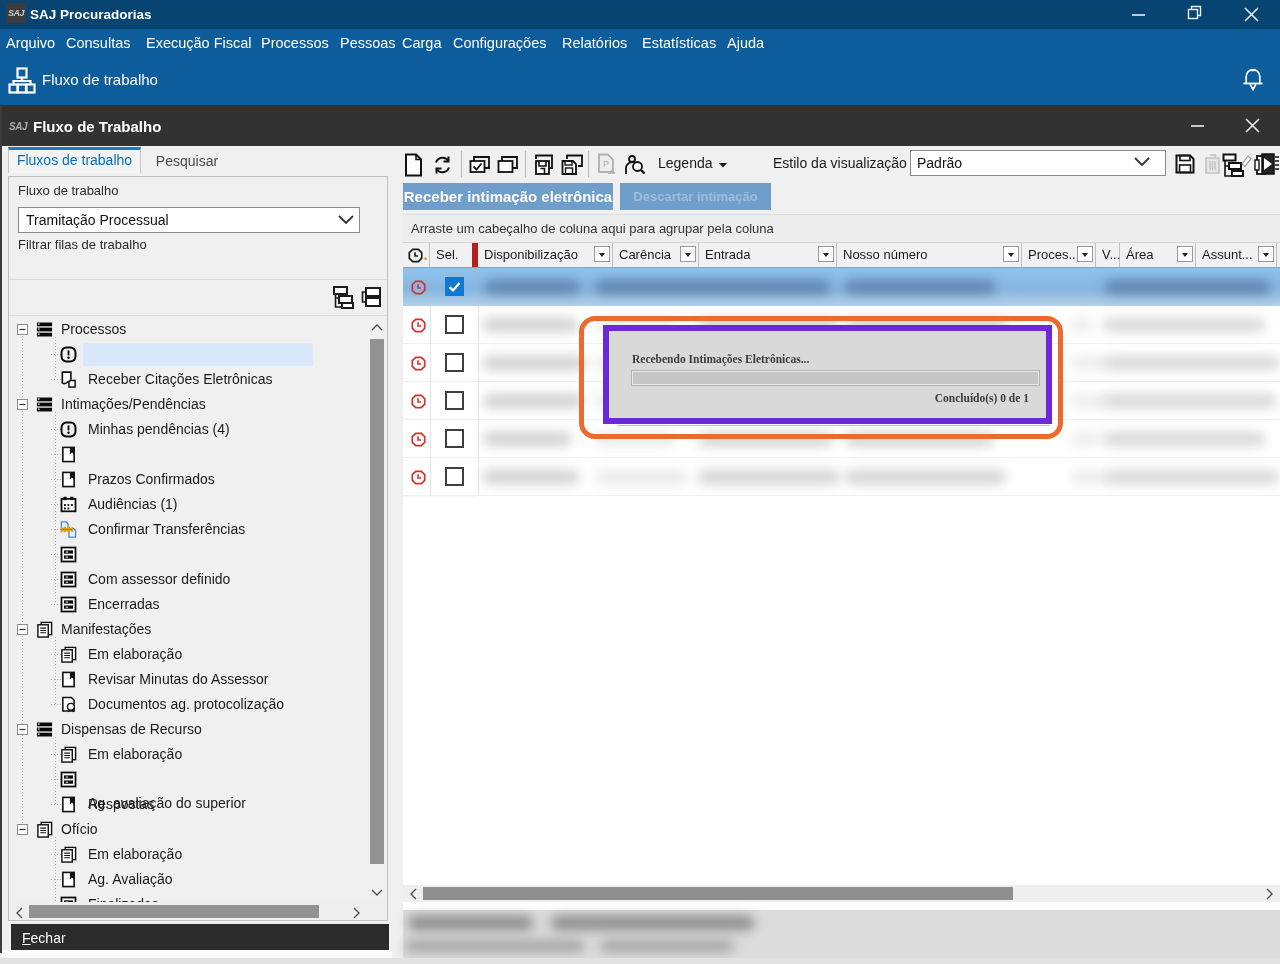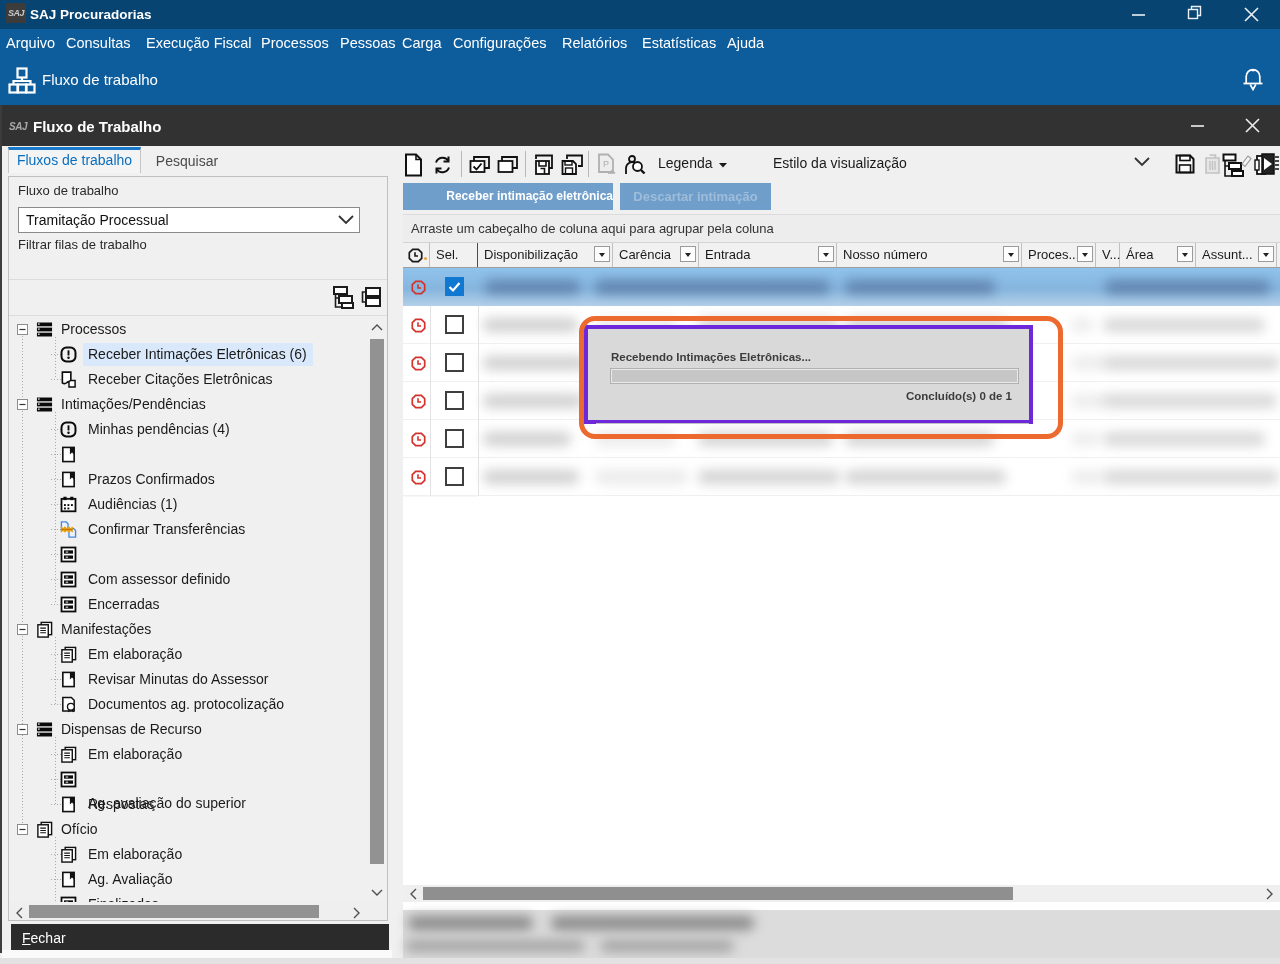--- a/index.html
+++ b/index.html
@@ -102,21 +102,20 @@
       </svg>
 <svg class="abs" style="left:27px;top:4px;" width="17" height="17">
         <use href="#i-stack"></use>
       </svg>
 <div class="abs" style="left:52px;top:0px;height:25px;line-height:25px;white-space:nowrap;">Processos</div>
 <div class="abs" style="left:42px;top:37px;width:11px;height:1px;background-image:linear-gradient(90deg,#aaa 1px, transparent 1px);background-size:3px 1px;"></div>
 <div class="abs" style="left:74px;top:26px;width:230px;height:23px;background:#d9e8fa;"></div>
 <svg class="abs" style="left:51px;top:29px;" width="17" height="17">
         <use href="#i-info"></use>
       </svg>
-<div class="abs" style="left:79px;top:25px;height:25px;line-height:25px;white-space:nowrap;">Receber Intimações Eletrônicas (6)</div>
 <div class="abs" style="left:42px;top:62px;width:11px;height:1px;background-image:linear-gradient(90deg,#aaa 1px, transparent 1px);background-size:3px 1px;"></div>
 <svg class="abs" style="left:51px;top:54px;" width="17" height="17">
         <use href="#i-cite"></use>
       </svg>
 <div class="abs" style="left:79px;top:50px;height:25px;line-height:25px;white-space:nowrap;">Receber Citações Eletrônicas</div>
 <svg class="abs" style="left:8px;top:82px;" width="11" height="11">
         <use href="#i-expand"></use>
       </svg>
 <svg class="abs" style="left:27px;top:79px;" width="17" height="17">
         <use href="#i-stack"></use>
@@ -364,20 +363,21 @@
 <circle cx="8" cy="5" r="3" fill="none" stroke="#111" stroke-width="1.8"></circle>
 <path d="M2 20 V14 a6 6 0 0 1 9 -5" fill="none" stroke="#111" stroke-width="1.8"></path>
 <circle cx="13.5" cy="12.5" r="4.5" fill="#fff" stroke="#111" stroke-width="1.8"></circle>
 <path d="M17 16 L20.5 19.5" stroke="#111" stroke-width="2.4"></path>
     </svg>
 <div class="abs" style="left:255px;top:9px;font-size:14px;color:#1a1a1a;">Legenda</div>
 <svg class="abs" style="left:315px;top:15px;" width="10" height="8">
       <path d="M1 2 L5 6.5 L9 2 Z" fill="#1a1a1a"></path>
     </svg>
 <div class="abs" style="left:370px;top:9px;font-size:14px;color:#1a1a1a;">Estilo da visualização</div>
+<div class="abs" style="left:507px;top:4px;width:256px;height:26px;background:#fff;border:1px solid #8a8a8a;font-size:14px;color:#111;line-height:24px;padding-left:6px;">Padrão</div>
 <svg class="abs" style="left:730px;top:9px;" width="18" height="14">
       <path d="M2 3 L9 10 L16 3" fill="none" stroke="#333" stroke-width="1.8"></path>
     </svg>
 <svg class="abs" style="left:772px;top:8px;" width="20" height="20" viewBox="0 0 20 20">
 <path d="M1.5 1.5 H15 L18.5 5 V18.5 H1.5 Z" fill="#fff" stroke="#111" stroke-width="2"></path>
 <rect x="5" y="1.5" width="10" height="5" fill="none" stroke="#111" stroke-width="1.6"></rect>
 <rect x="4.5" y="11" width="11" height="7.5" fill="none" stroke="#111" stroke-width="1.6"></rect>
     </svg>
 <svg class="abs" style="left:801px;top:7px;" width="17" height="22" viewBox="0 0 17 22">
 <path d="M2 5 H15 V20 H2 Z M5.5 2 H11.5 V5" fill="#e6e6e6" stroke="#c2c2c2" stroke-width="1.6"></path>
@@ -394,28 +394,28 @@
     </svg>
 <svg class="abs" style="left:851px;top:6px;" width="26" height="26" viewBox="0 0 26 26">
 <rect x="3" y="4" width="8" height="18" fill="#fff" stroke="#111" stroke-width="1.8"></rect>
 <rect x="8" y="2" width="12" height="20" fill="#222" stroke="#111" stroke-width="1.5"></rect>
 <path d="M10 6 L18 12 L10 18 Z" fill="#fff"></path>
 <path d="M21 5 H25 M21 9 H25 M21 13 H25 M21 17 H25" stroke="#111" stroke-width="1.6"></path>
 <rect x="1" y="8" width="4" height="10" fill="#fff" stroke="#111" stroke-width="1.4"></rect>
     </svg>
 </div>
 
-<div class="abs" style="left:403px;top:183px;width:210px;height:27px;background:#6f9ecb;color:#fff;font-size:12px;font-weight:bold;text-align:right;line-height:27px;">Receber intimação eletrônica</div>
+<div class="abs" style="left:403px;top:183px;width:210px;height:27px;background:#6f9ecb;color:#fff;font-size:15px;font-weight:bold;text-align:center;line-height:27px;">Receber intimação eletrônica</div>
 <div class="abs" style="left:620px;top:183px;width:151px;height:27px;background:#6f9ecb;color:#9fbdda;font-size:13px;font-weight:bold;text-align:center;line-height:27px;">Descartar intimação</div>
 
 <div class="abs" style="left:403px;top:214px;width:877px;height:29px;background:#ededed;border-top:1px solid #dcdcdc;border-bottom:1px solid #d4d4d4;font-size:13px;color:#333;line-height:27px;"><span style="margin-left:8px;">Arraste um cabeçalho de coluna aqui para agrupar pela coluna</span></div>
 
 <div class="abs" id="ghead" style="left:403px;top:243px;width:877px;height:25px;background:#f1f1f1;border-bottom:1px solid #9e9e9e;font-size:13px;color:#1a1a1a;">
 <div class="abs" style="left:0px;top:0;width:27px;height:24px;border-right:1px solid #c0c0c0;"></div>
-<div class="abs" style="left:27px;top:0;width:48px;height:24px;border-right:1px solid #b91c1c;">
+<div class="abs" style="left:27px;top:0;width:48px;height:24px;border-right:6px solid #b91c1c;">
       <span style="position:absolute;left:6px;top:0;line-height:24px;">Sel.</span>
     </div>
 <div class="abs" style="left:75px;top:0;width:135px;height:24px;border-right:1px solid #c0c0c0;">
       <span style="position:absolute;left:6px;top:0;line-height:24px;">Disponibilização</span>
     </div>
 <div class="abs" style="left:191px;top:3px;width:16px;height:16px;background:#fdfdfd;border:1px solid #9a9a9a;">
       <svg width="14" height="14">
         <path d="M4 6 L7 10 L10 6 Z" fill="#222"></path>
       </svg>
     </div>
@@ -566,21 +566,21 @@
     <path d="M1 1 L6 6 L1 11" fill="none" stroke="#4f4f4f" stroke-width="1.4"></path>
   </svg>
 
 <div class="abs" style="left:403px;top:902px;width:877px;height:8px;background:#ffffff;"></div>
 <div class="abs" style="left:403px;top:910px;width:877px;height:48px;background:#dcdcdc;"></div>
 <div class="blur" style="left:408px;top:916px;width:125px;height:14px;background:#8a8a8a;"></div>
 <div class="blur" style="left:551px;top:916px;width:203px;height:14px;background:#8a8a8a;"></div>
 <div class="blur" style="left:405px;top:940px;width:180px;height:12px;background:#a2a2a2;"></div>
 <div class="blur" style="left:600px;top:940px;width:134px;height:12px;background:#a2a2a2;"></div>
 
-<div class="abs" style="left:584px;top:325px;width:449px;height:99px;background:#d9d9d9;border:4px solid #6d28d9;">
+<div class="abs" style="left:603px;top:325px;width:449px;height:99px;background:#d9d9d9;border:6px solid #6d28d9;font-family:Liberation Serif, serif;">
   <div class="abs" style="left:23px;top:22px;font-size:11.5px;font-weight:bold;color:#3c3c3c;">Recebendo Intimações Eletrônicas...</div>
   <div class="abs" style="left:22px;top:39px;width:409px;height:16px;background:#c6c6c6;border:1px solid #b0b0b0;box-shadow:inset 0 0 0 1px #e9e9e9;"></div>
   <div class="abs" style="right:17px;top:61px;font-size:11.5px;font-weight:bold;color:#3c3c3c;">Concluído(s) 0 de 1</div>
   <div class="abs" style="left:8px;top:94px;width:433px;height:1px;background:#c0c0c0;"></div>
 </div>
 <div class="abs" style="left:579px;top:316px;width:484px;height:123px;border:5px solid #ed6a2e;border-radius:16px;"></div>
 
 <div class="abs" style="left:0;top:105px;width:2px;height:848px;background:#3c3c3c;"></div>
 <div class="abs" style="left:2px;top:950px;width:390px;height:8px;background:#fafafa;"></div>
 <div class="abs" style="left:0;top:958px;width:1280px;height:6px;background:#e2e2e2;"></div>

